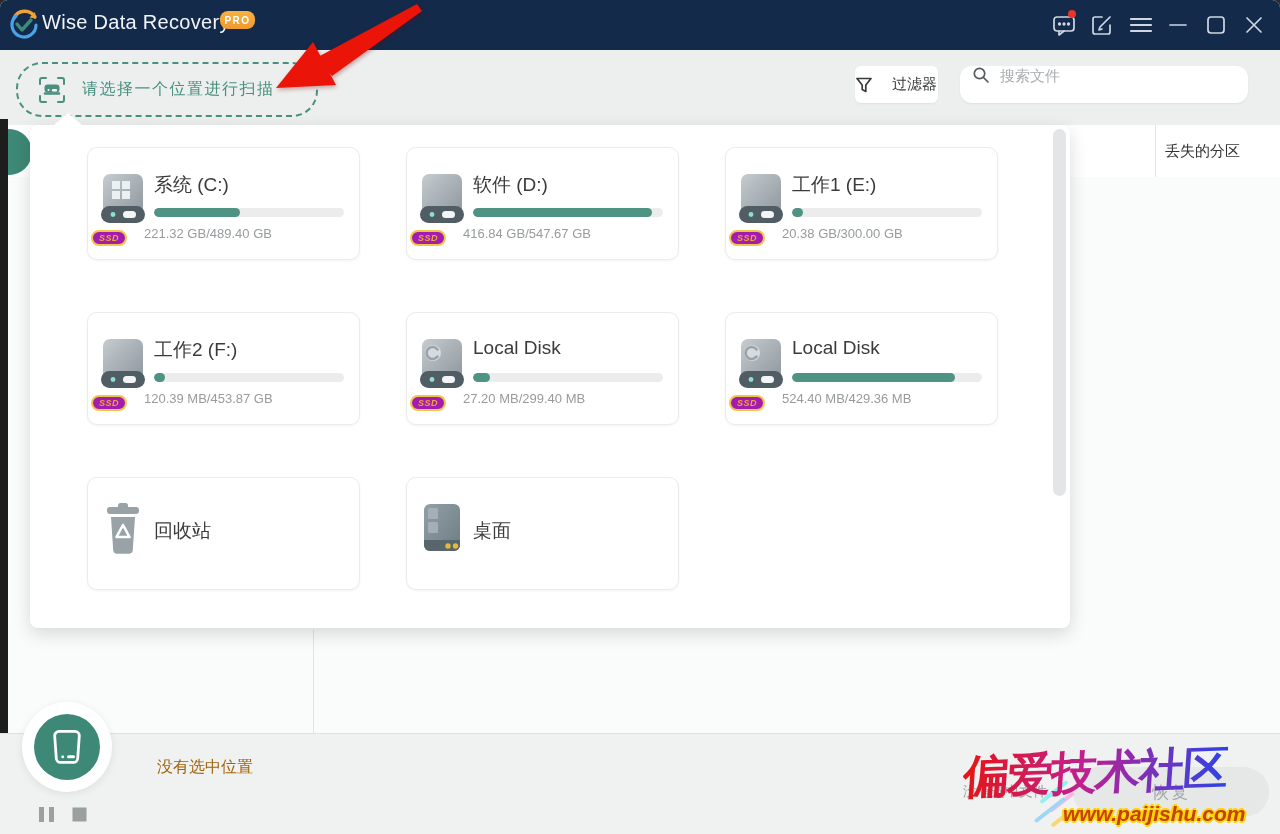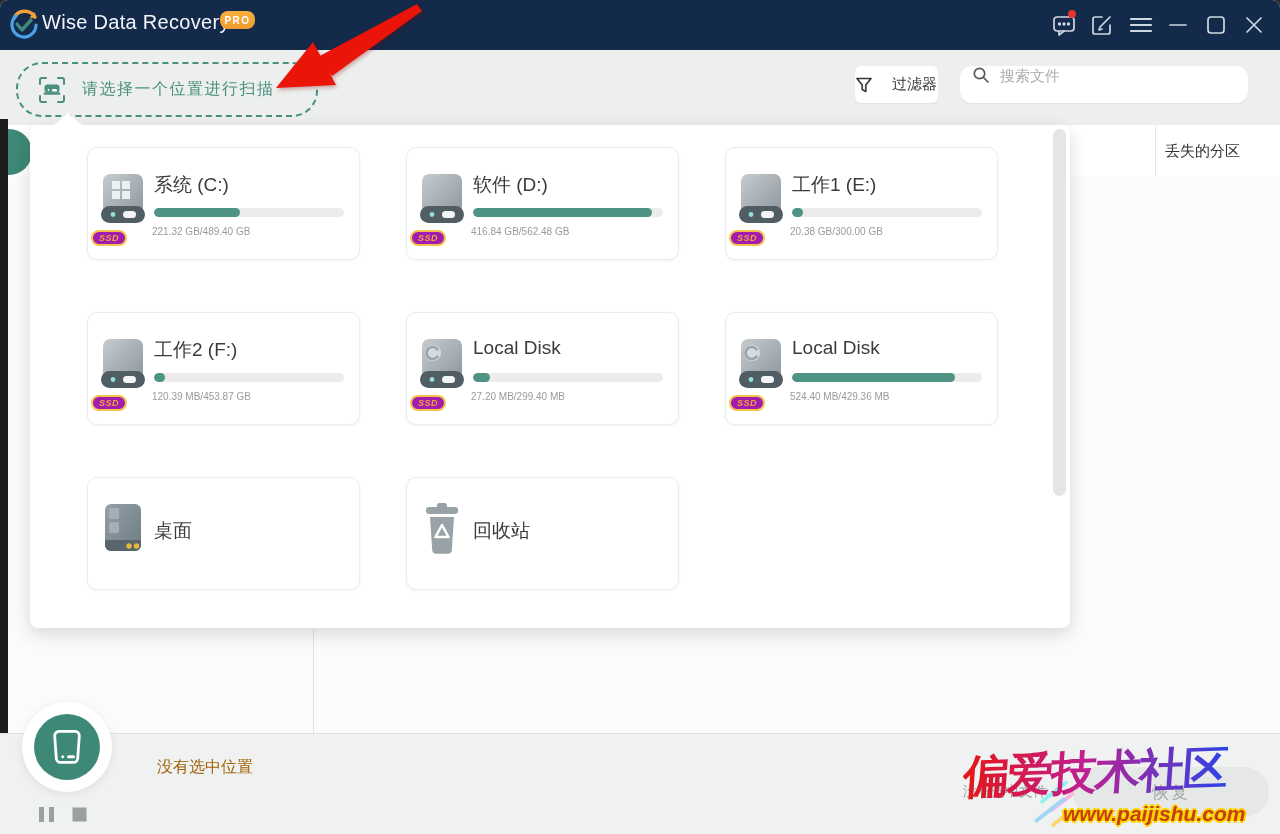--- a/index.html
+++ b/index.html
@@ -46,21 +46,21 @@
   .panel-caret{position:absolute;left:24px;top:-12px;width:0;height:0;border-left:14px solid transparent;
     border-right:14px solid transparent;border-bottom:12px solid #fff;}
   .grid{position:absolute;left:57px;top:22px;display:grid;grid-template-columns:repeat(3,273px);grid-auto-rows:113px;gap:52px 46px;}
   .card{position:relative;background:#fff;border:1px solid #ececec;border-radius:10px;box-shadow:0 1px 3px rgba(0,0,0,.05);cursor:pointer;}
   .ic{position:absolute;left:10px;top:24px;width:50px;height:54px;}
   .ssd{position:absolute;left:3px;top:82px;background:#a21caf;border:2px solid #f3c44c;border-radius:10px;
     color:#eea43c;font-size:9px;font-weight:bold;font-style:italic;padding:1px 6px;letter-spacing:.5px;}
   .c-title{position:absolute;left:66px;top:24px;font-size:19px;color:#3b3b3b;}
   .c-bar{position:absolute;left:66px;top:60px;width:190px;height:9px;background:#ececec;border-radius:5px;overflow:hidden;}
   .c-fill{height:100%;background:#4e9383;border-radius:5px;min-width:11px;}
-  .c-cap{position:absolute;left:64px;top:78px;font-size:10px;color:#979b9d;}
+  .c-cap{position:absolute;left:56px;top:78px;font-size:13px;color:#979b9d;}
   .card.no-bar .c-cap{top:60px;}
   .card.center-title .c-title{top:40px;}
   .scrollbar{position:absolute;left:1023px;top:4px;width:13px;height:367px;background:#e3e5e7;border-radius:7px;cursor:pointer;}
 
   
   .statusbar{position:absolute;left:0;top:733px;width:1280px;height:101px;background:#f0f1f1;border-top:1px solid #e0e0e0;}
   .big-circle{position:absolute;left:22px;top:702px;width:90px;height:90px;border-radius:50%;background:#fff;
     box-shadow:0 2px 8px rgba(0,0,0,.08);display:flex;align-items:center;justify-content:center;cursor:pointer;}
   .big-circle .inner{width:66px;height:66px;border-radius:50%;background:#3e8878;display:flex;align-items:center;justify-content:center;}
   .status-left{position:absolute;left:157px;top:757px;font-size:16px;color:#a16207;}
@@ -258,21 +258,21 @@
 
     <div class="card">
       <svg class="ic">
             <use href="#ic-drive"></use>
           </svg>
       <span class="ssd">SSD</span>
       <div class="c-title">软件 (D:)</div>
       <div class="c-bar">
             <div class="c-fill" style="width: 94%;"></div>
           </div>
-      <div class="c-cap">416.84 GB/562.48 GB</div>
+      <div class="c-cap">416.84 GB/547.67 GB</div>
     </div>
 
     <div class="card">
       <svg class="ic">
             <use href="#ic-drive"></use>
           </svg>
       <span class="ssd">SSD</span>
       <div class="c-title">工作1 (E:)</div>
       <div class="c-bar">
             <div class="c-fill" style="width: 6%;"></div>
@@ -312,33 +312,33 @@
       <div class="c-title">Local Disk</div>
       <div class="c-bar">
             <div class="c-fill" style="width: 86%;"></div>
           </div>
       <div class="c-cap">524.40 MB/429.36 MB</div>
     </div>
 
 
     <div class="card no-bar center-title">
       <svg class="ic">
+            <use href="#ic-recycle-bin"></use>
+          </svg>
+
+      <div class="c-title">回收站</div>
+
+    </div>
+
+    <div class="card no-bar center-title">
+      <svg class="ic">
             <use href="#ic-desktop"></use>
           </svg>
 
       <div class="c-title">桌面</div>
-
-    </div>
-
-    <div class="card no-bar center-title">
-      <svg class="ic">
-            <use href="#ic-recycle-bin"></use>
-          </svg>
-
-      <div class="c-title">回收站</div>
 
     </div>
   </div>
     <div class="scrollbar"></div>
   </div>
 
   <div class="statusbar"></div>
 
   <div class="big-circle">
     <div class="inner">

